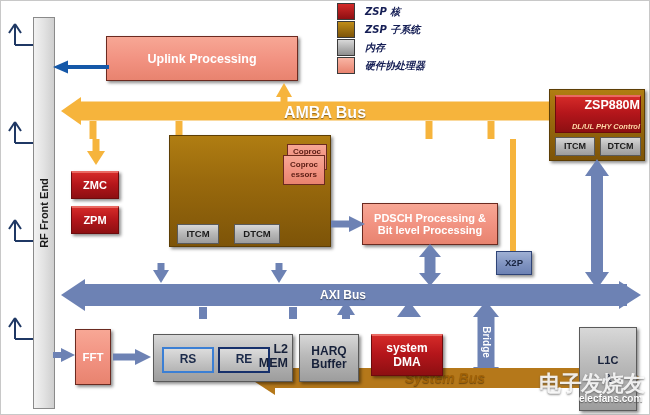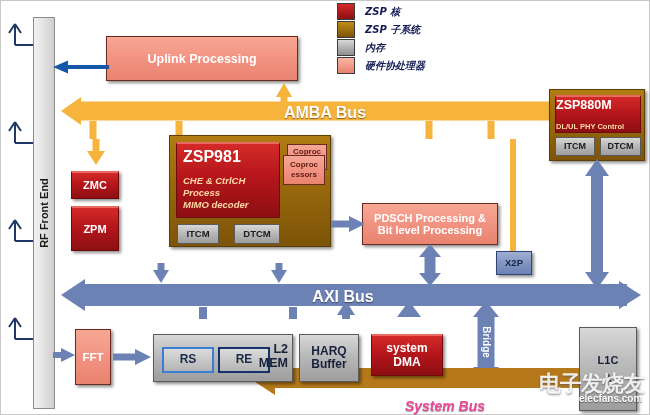--- a/index.html
+++ b/index.html
@@ -122,34 +122,26 @@
   <div class="bus-label" style="top:103px;font-size:16px;">AMBA Bus</div>
 
   <svg class="abs" style="left:80px;top:138px;width:30px;height:28px;">
     <path d="M15 0 L15 14" stroke="#f6b43c" stroke-width="7" fill="none"></path>
     <path d="M15 26 L6 12 L24 12 Z" fill="#f6b43c"></path>
   </svg>
 
   <div class="abs blk red shadow" style="left:70px;top:170px;width:48px;height:28px;font-size:11px;">
     <span>ZMC</span>
   </div>
-  <div class="abs blk red shadow" style="left:70px;top:205px;width:48px;height:45px;font-size:11px;">
+  <div class="abs blk red shadow" style="left:70px;top:205px;width:48px;height:28px;font-size:11px;">
     <span>ZPM</span>
   </div>
 
   <div class="abs gold shadow" style="left:168px;top:134px;width:162px;height:112px;">
 
-    <div class="abs red" style="left:6px;top:6px;width:104px;height:76px;padding:4px 6px;color:#fff;">
-      <div style="font-size:16px;font-weight:bold;color:#fff;">ZSP981</div>
-      <div style="margin-top:9px;font-size:9.5px;font-style:italic;font-weight:bold;color:#ffd9a8;line-height:1.25;">
-        <div>CHE &amp;  CtrlCH</div>
-        <div>Process</div>
-        <div>MIMO decoder</div>
-      </div>
-    </div>
 
     <div class="abs salmon" style="left:117px;top:8px;width:40px;height:26px;font-size:8px;overflow:hidden;
                 display:flex;align-items:flex-start;justify-content:center;padding-top:2px;">
       <span style="color:#5b1d14;font-weight:bold;">Coproc</span>
     </div>
     <div class="abs salmon" style="left:113px;top:19px;width:42px;height:30px;font-size:8px;line-height:1.25;
                 display:flex;flex-direction:column;align-items:center;justify-content:center;">
       <span style="color:#5b1d14;font-weight:bold;">Coproc</span>
       <span style="color:#5b1d14;font-weight:bold;">essors</span>
     </div>
@@ -157,23 +149,23 @@
     <div class="abs blk gray" style="left:7px;top:88px;width:42px;height:20px;font-size:9.5px;">
       <span>ITCM</span>
     </div>
     <div class="abs blk gray" style="left:64px;top:88px;width:46px;height:20px;font-size:9.5px;">
       <span>DTCM</span>
     </div>
   </div>
 
   <div class="abs gold shadow" style="left:548px;top:88px;width:96px;height:72px;">
     <div class="abs red" style="left:5px;top:5px;width:86px;height:38px;display:flex;flex-direction:column;
-                align-items:flex-start;justify-content:center;">
+                align-items:flex-end;justify-content:center;">
       <span style="font-size:12.5px;font-weight:bold;color:#fff;">ZSP880M</span>
-      <span style="font-size:7.5px;font-weight:bold;color:#ffd9a8;margin-top:10px;">DL/UL PHY Control</span>
+      <span style="font-size:7.5px;font-style:italic;font-weight:bold;color:#ffd9a8;margin-top:10px;">DL/UL PHY Control</span>
     </div>
     <div class="abs blk gray" style="left:5px;top:47px;width:40px;height:19px;font-size:9px;">
       <span>ITCM</span>
     </div>
     <div class="abs blk gray" style="left:50px;top:47px;width:41px;height:19px;font-size:9px;">
       <span>DTCM</span>
     </div>
   </div>
 
   <svg class="abs" style="left:578px;top:158px;width:36px;height:130px;">
@@ -213,41 +205,41 @@
     <path d="M22 32 L566 32" stroke="#6d82b4" stroke-width="22" fill="none"></path>
     <path d="M0 32 L24 16 L24 48 Z" fill="#6d82b4"></path>
     <path d="M580 32 L558 18 L558 46 Z" fill="#6d82b4"></path>
 
     <path d="M142 44 L142 56" stroke="#6d82b4" stroke-width="8" fill="none"></path>
     <path d="M232 44 L232 56" stroke="#6d82b4" stroke-width="8" fill="none"></path>
     <path d="M285 56 L285 46" stroke="#6d82b4" stroke-width="8" fill="none"></path>
     <path d="M285 38 L294 52 L276 52 Z" fill="#6d82b4"></path>
     <path d="M348 38 L360 54 L336 54 Z" fill="#6d82b4"></path>
   </svg>
-  <div class="bus-label" style="top:287px;font-size:16px;margin-left:36px;">AXI Bus</div>
+  <div class="bus-label" style="top:287px;font-size:12px;margin-left:36px;">AXI Bus</div>
 
   <svg class="abs" style="left:468px;top:300px;width:34px;height:82px;">
     <path d="M17 12 L17 68" stroke="#6d82b4" stroke-width="17" fill="none"></path>
     <path d="M17 0 L30 16 L4 16 Z" fill="#6d82b4"></path>
     <path d="M17 82 L30 66 L4 66 Z" fill="#6d82b4"></path>
   </svg>
   <div class="abs" style="left:468px;top:300px;width:34px;height:82px;">
     <span style="position:absolute;left:50%;top:50%;transform:translate(-50%,-50%) rotate(90deg);
                  white-space:nowrap;font-size:10px;font-weight:bold;color:#fff;">Bridge</span>
   </div>
 
   <svg class="abs" style="left:248px;top:355px;width:392px;height:44px;">
     <path d="M22 22 L370 22" stroke="#b5781a" stroke-width="20" fill="none"></path>
     <path d="M0 22 L26 5 L26 39 Z" fill="#b5781a"></path>
     <path d="M392 22 L366 5 L366 39 Z" fill="#b5781a"></path>
   </svg>
   <div class="abs" style="left:248px;top:355px;width:392px;height:44px;">
     <span style="position:absolute;left:50%;top:50%;transform:translate(-50%,-50%);
-                 font-size:14px;font-weight:bold;font-style:italic;color:#ec4899;
-                 text-shadow:0 1px 1px rgba(0,0,0,.4);white-space:nowrap;margin-top:28px;">System Bus</span>
+                 font-size:14px;font-weight:bold;font-style:italic;color:#a16207;
+                 text-shadow:0 1px 1px rgba(0,0,0,.4);white-space:nowrap;">System Bus</span>
   </div>
 
   <svg class="abs" style="left:52px;top:345px;width:22px;height:18px;">
     <path d="M0 9 L10 9" stroke="#6d82b4" stroke-width="6" fill="none"></path>
     <path d="M22 9 L8 2 L8 16 Z" fill="#6d82b4"></path>
   </svg>
   <div class="abs blk salmon shadow" style="left:74px;top:328px;width:36px;height:56px;font-size:11.5px;">
     <span>FFT</span>
   </div>
   <svg class="abs" style="left:112px;top:347px;width:38px;height:18px;">

